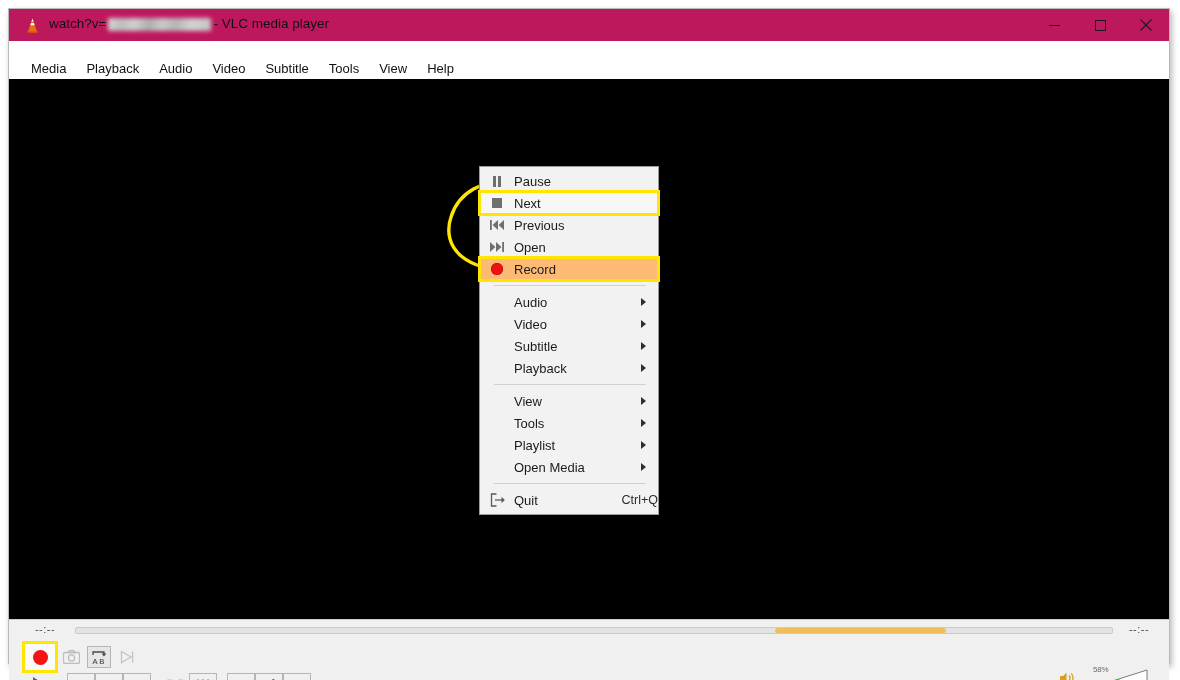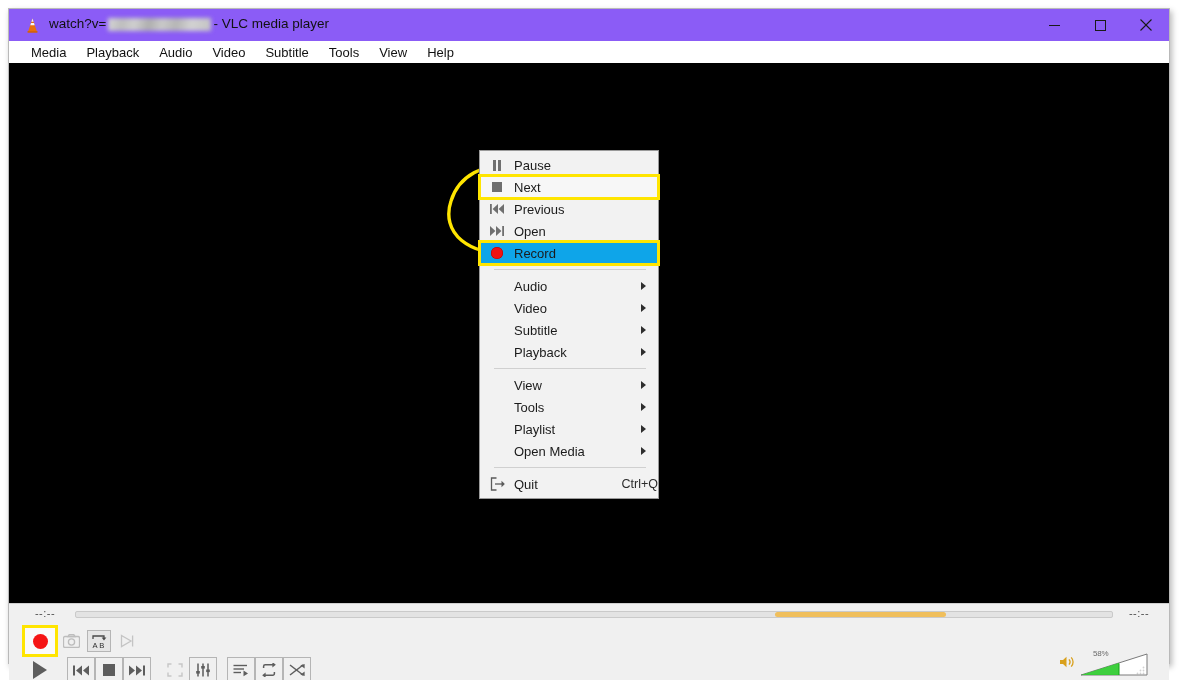--- a/index.html
+++ b/index.html
@@ -12,21 +12,21 @@
   
   .vlc-window{
     position:absolute;left:8px;top:8px;width:1162px;height:656px;
     background:#ffffff;border:1px solid #b9b9b9;
     box-shadow:2px 3px 6px rgba(0,0,0,.28);
     box-sizing:border-box;
   }
 
   
   .titlebar{
-    position:relative;height:32px;background:#8b5cf6;
+    position:relative;height:32px;background:#be185d;
     display:flex;align-items:center;text-align:center;
   }
   .vlc-cone{
     position:absolute;left:15px;top:8px;width:17px;height:17px;
   }
   .title-text{
     position:absolute;left:40px;top:7px;
     font-size:13.5px;color:#111;white-space:nowrap;
     display:flex;align-items:center;gap:0px;
   }
@@ -39,21 +39,21 @@
   }
   .win-btns{position:absolute;right:0;top:0;display:flex;height:32px;}
   .win-btn{
     width:46px;height:32px;display:flex;align-items:center;justify-content:center;
     color:#1a1a1a;
   }
 
   
   .menubar{
     height:22px;display:flex;align-items:center;padding-left:12px;
-    background:#ffffff;gap:0px;
+    background:#ffffff;gap:0px;margin-top:16px;
   }
   .menubar .mi{
     font-size:13px;color:#111;padding:2px 10px;white-space:nowrap;
   }
 
   
   .video-area{
     position:relative;height:540px;background:#000000;overflow:hidden;
   }
 
@@ -79,21 +79,21 @@
   .ctx-item .arrow{
     width:18px;min-width:18px;display:flex;align-items:center;justify-content:center;
     padding-right:6px;
   }
   
   .hl-box{
     outline:3px solid #ffe500;outline-offset:-1px;background:#f7f7f7;
     z-index:3;
   }
   .hl-sel{
-    outline:3px solid #ffe500;outline-offset:-1px;background:#0ea5e9;
+    outline:3px solid #ffe500;outline-offset:-1px;background:#fdba74;
     z-index:3;
   }
   .ctx-sep{height:1px;background:#d0d0d0;margin:5px 12px 5px 14px;}
 
   
   .ic-pause{display:flex;gap:2px;}
   .ic-pause i{display:block;width:3px;height:11px;background:#6f6f6f;}
   .ic-stop{width:10px;height:10px;background:#6f6f6f;}
   .ic-rec{width:12px;height:12px;border-radius:50%;background:#ef1212;
           box-shadow:0 0 0 0.5px #b50000 inset;}

